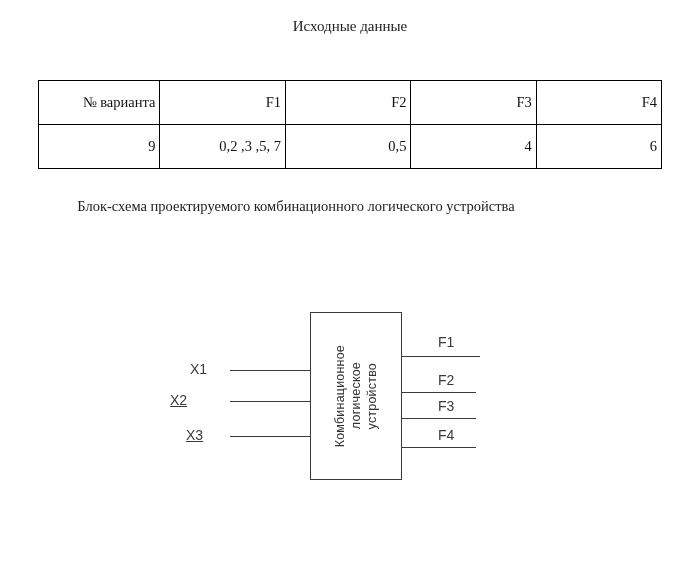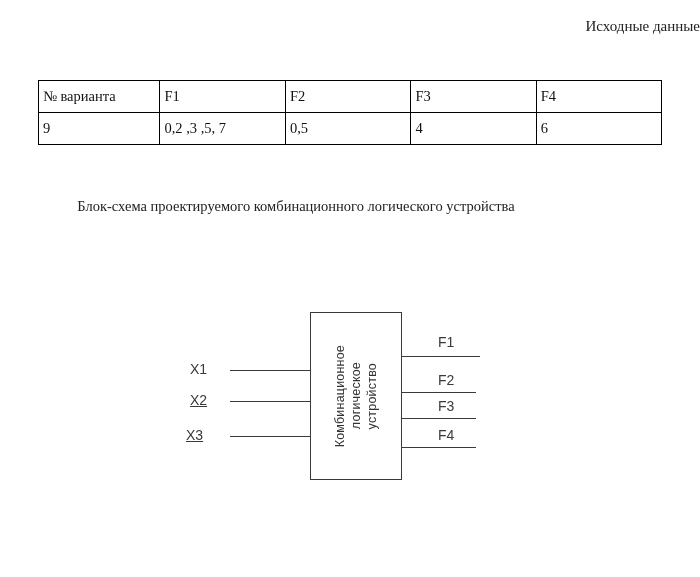--- a/index.html
+++ b/index.html
@@ -20,41 +20,41 @@
     position: relative;
     width: 700px;
     height: 577px;
   }
 
   .title {
     position: absolute;
     top: 18px;
     left: 0;
     width: 700px;
-    text-align: right;
+    text-align: center;
     font-size: 15px;
     font-family: "Liberation Serif", serif;
     color: #222;
   }
 
   
   .data-table {
     position: absolute;
     top: 80px;
     left: 38px;
     width: 624px;
     border-collapse: collapse;
     font-size: 14.5px;
     font-family: "Liberation Serif", serif;
   }
   .data-table td, .data-table th {
     border: 1px solid #000;
-    text-align: left;
+    text-align: right;
     font-weight: normal;
-    padding: 6px 4px;
+    padding: 12px 4px;
     height: 19px;
     line-height: 19px;
     color: #111;
   }
   .col-var   { width: 118px; }
   .col-f     { width: 126px; }
 
   
   .subtitle {
     position: absolute;
@@ -161,21 +161,21 @@
       <span class="vline-text">Комбинационное</span>
       <span class="vline-text">логическое</span>
       <span class="vline-text">устройство</span>
     </div>
 
     <div class="wire" style="left:80px; top:70px; width:80px;"></div>
     <div class="wire" style="left:80px; top:101px; width:80px;"></div>
     <div class="wire" style="left:80px; top:136px; width:80px;"></div>
 
     <span class="port-label" style="left:40px; top:61px;">X1</span>
-    <span class="port-label" style="left:40px; top:92px;text-decoration:underline;">X2</span>
+    <span class="port-label" style="left:20px; top:92px;text-decoration:underline;">X2</span>
     <span class="port-label" style="left:36px; top:127px;text-decoration:underline;">X3</span>
 
     <div class="wire" style="left:252px; top:56px; width:78px;"></div>
     <div class="wire" style="left:252px; top:92px; width:74px;"></div>
     <div class="wire" style="left:252px; top:118px; width:74px;"></div>
     <div class="wire" style="left:252px; top:147px; width:74px;"></div>
 
     <span class="port-label" style="left:288px; top:34px;">F1</span>
     <span class="port-label" style="left:288px; top:72px;">F2</span>
     <span class="port-label" style="left:288px; top:98px;">F3</span>

